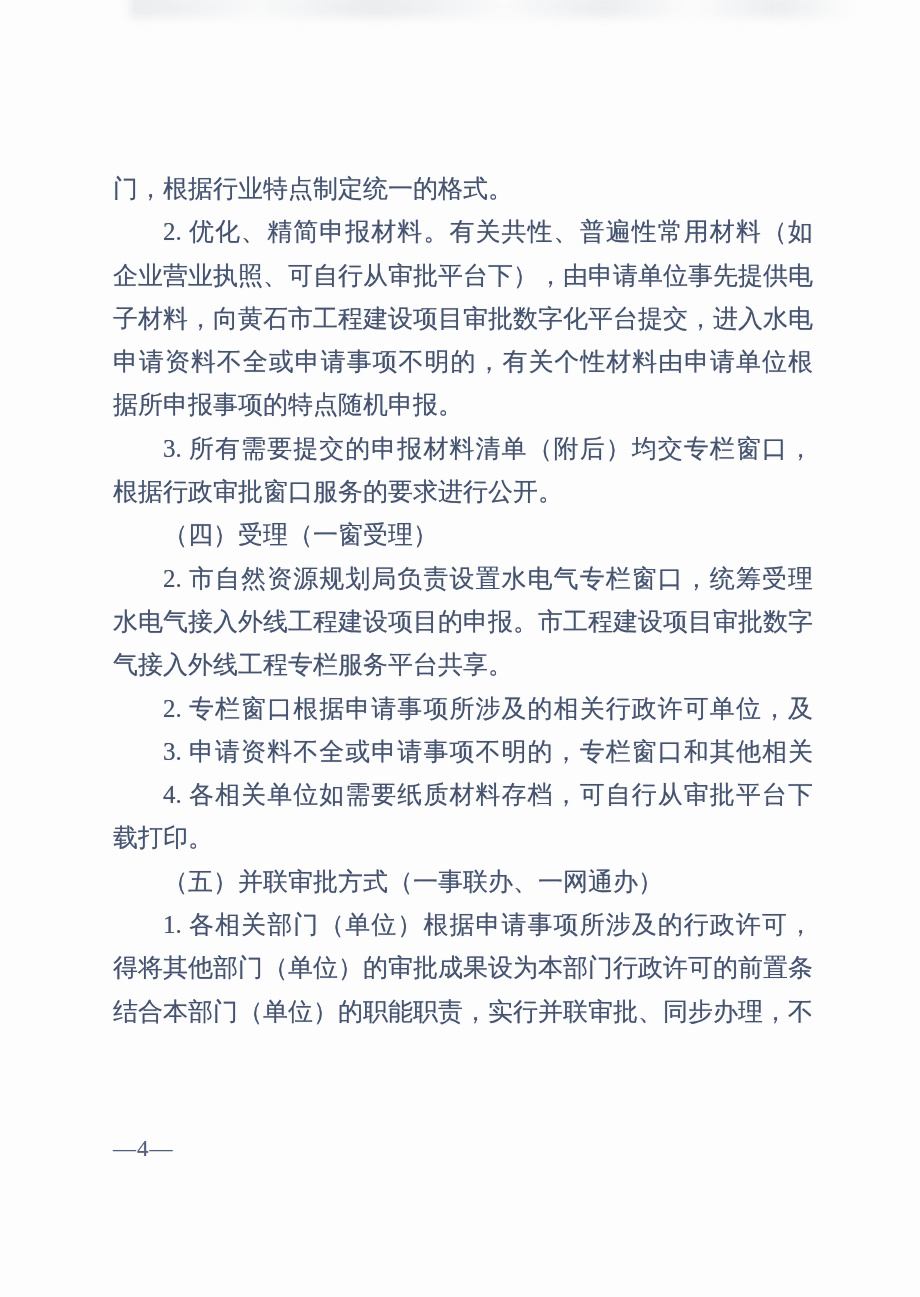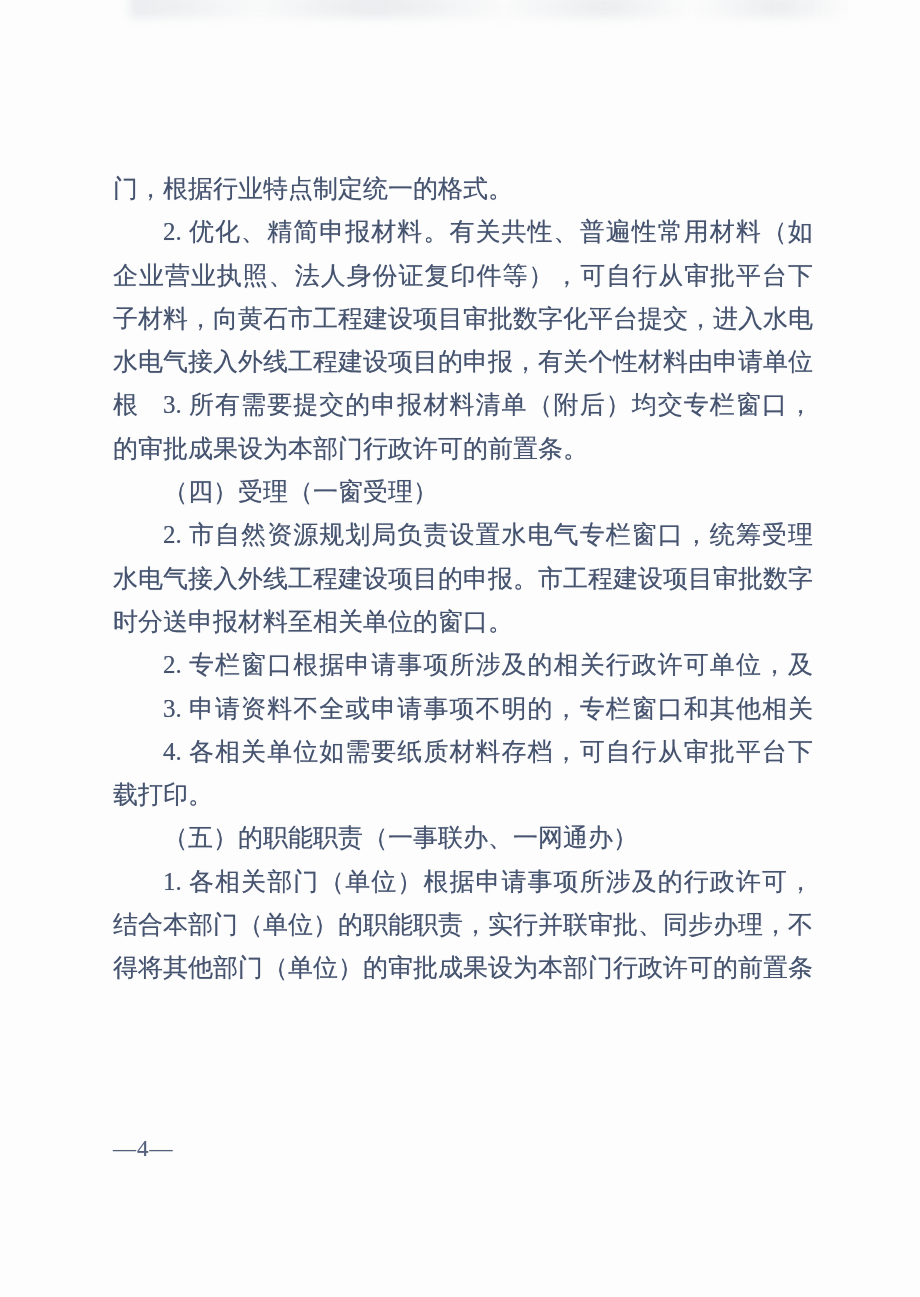--- a/index.html
+++ b/index.html
@@ -74,34 +74,35 @@
 </head>
 <body>
 
 <div class="page">
 
   <div class="scan-smudge"></div>
 
   <div class="text-block">
     <div class="ln">门，根据行业特点制定统一的格式。</div>
     <div class="ln ind fill">2. 优化、精简申报材料。有关共性、普遍性常用材料（如</div>
-    <div class="ln fill">企业营业执照、法人身份证复印件等），可自行从审批平台下</div>
+    <div class="ln fill">企业营业执照、可自行从审批平台下），由申请单位事先提供电</div>
     <div class="ln fill">子材料，向黄石市工程建设项目审批数字化平台提交，进入水电</div>
-    <div class="ln fill">水电气接入外线工程建设项目的申报，有关个性材料由申请单位根</div>
+    <div class="ln fill">申请资料不全或申请事项不明的，有关个性材料由申请单位根</div>
+    <div class="ln">据所申报事项的特点随机申报。</div>
     <div class="ln ind fill">3. 所有需要提交的申报材料清单（附后）均交专栏窗口，</div>
-    <div class="ln">的审批成果设为本部门行政许可的前置条。</div>
+    <div class="ln">根据行政审批窗口服务的要求进行公开。</div>
     <div class="ln ind">（四）受理（一窗受理）</div>
     <div class="ln ind fill">2. 市自然资源规划局负责设置水电气专栏窗口，统筹受理</div>
     <div class="ln fill">水电气接入外线工程建设项目的申报。市工程建设项目审批数字</div>
-    <div class="ln">时分送申报材料至相关单位的窗口。</div>
+    <div class="ln">气接入外线工程专栏服务平台共享。</div>
     <div class="ln ind fill">2. 专栏窗口根据申请事项所涉及的相关行政许可单位，及</div>
     <div class="ln ind fill">3. 申请资料不全或申请事项不明的，专栏窗口和其他相关</div>
     <div class="ln ind fill">4. 各相关单位如需要纸质材料存档，可自行从审批平台下</div>
     <div class="ln">载打印。</div>
-    <div class="ln ind">（五）的职能职责（一事联办、一网通办）</div>
+    <div class="ln ind">（五）并联审批方式（一事联办、一网通办）</div>
     <div class="ln ind fill">1. 各相关部门（单位）根据申请事项所涉及的行政许可，</div>
+    <div class="ln fill">得将其他部门（单位）的审批成果设为本部门行政许可的前置条</div>
     <div class="ln fill">结合本部门（单位）的职能职责，实行并联审批、同步办理，不</div>
-    <div class="ln fill">得将其他部门（单位）的审批成果设为本部门行政许可的前置条</div>
   </div>
 
   <div class="page-number">—4—</div>
 
 </div>
 
 </body></html>

